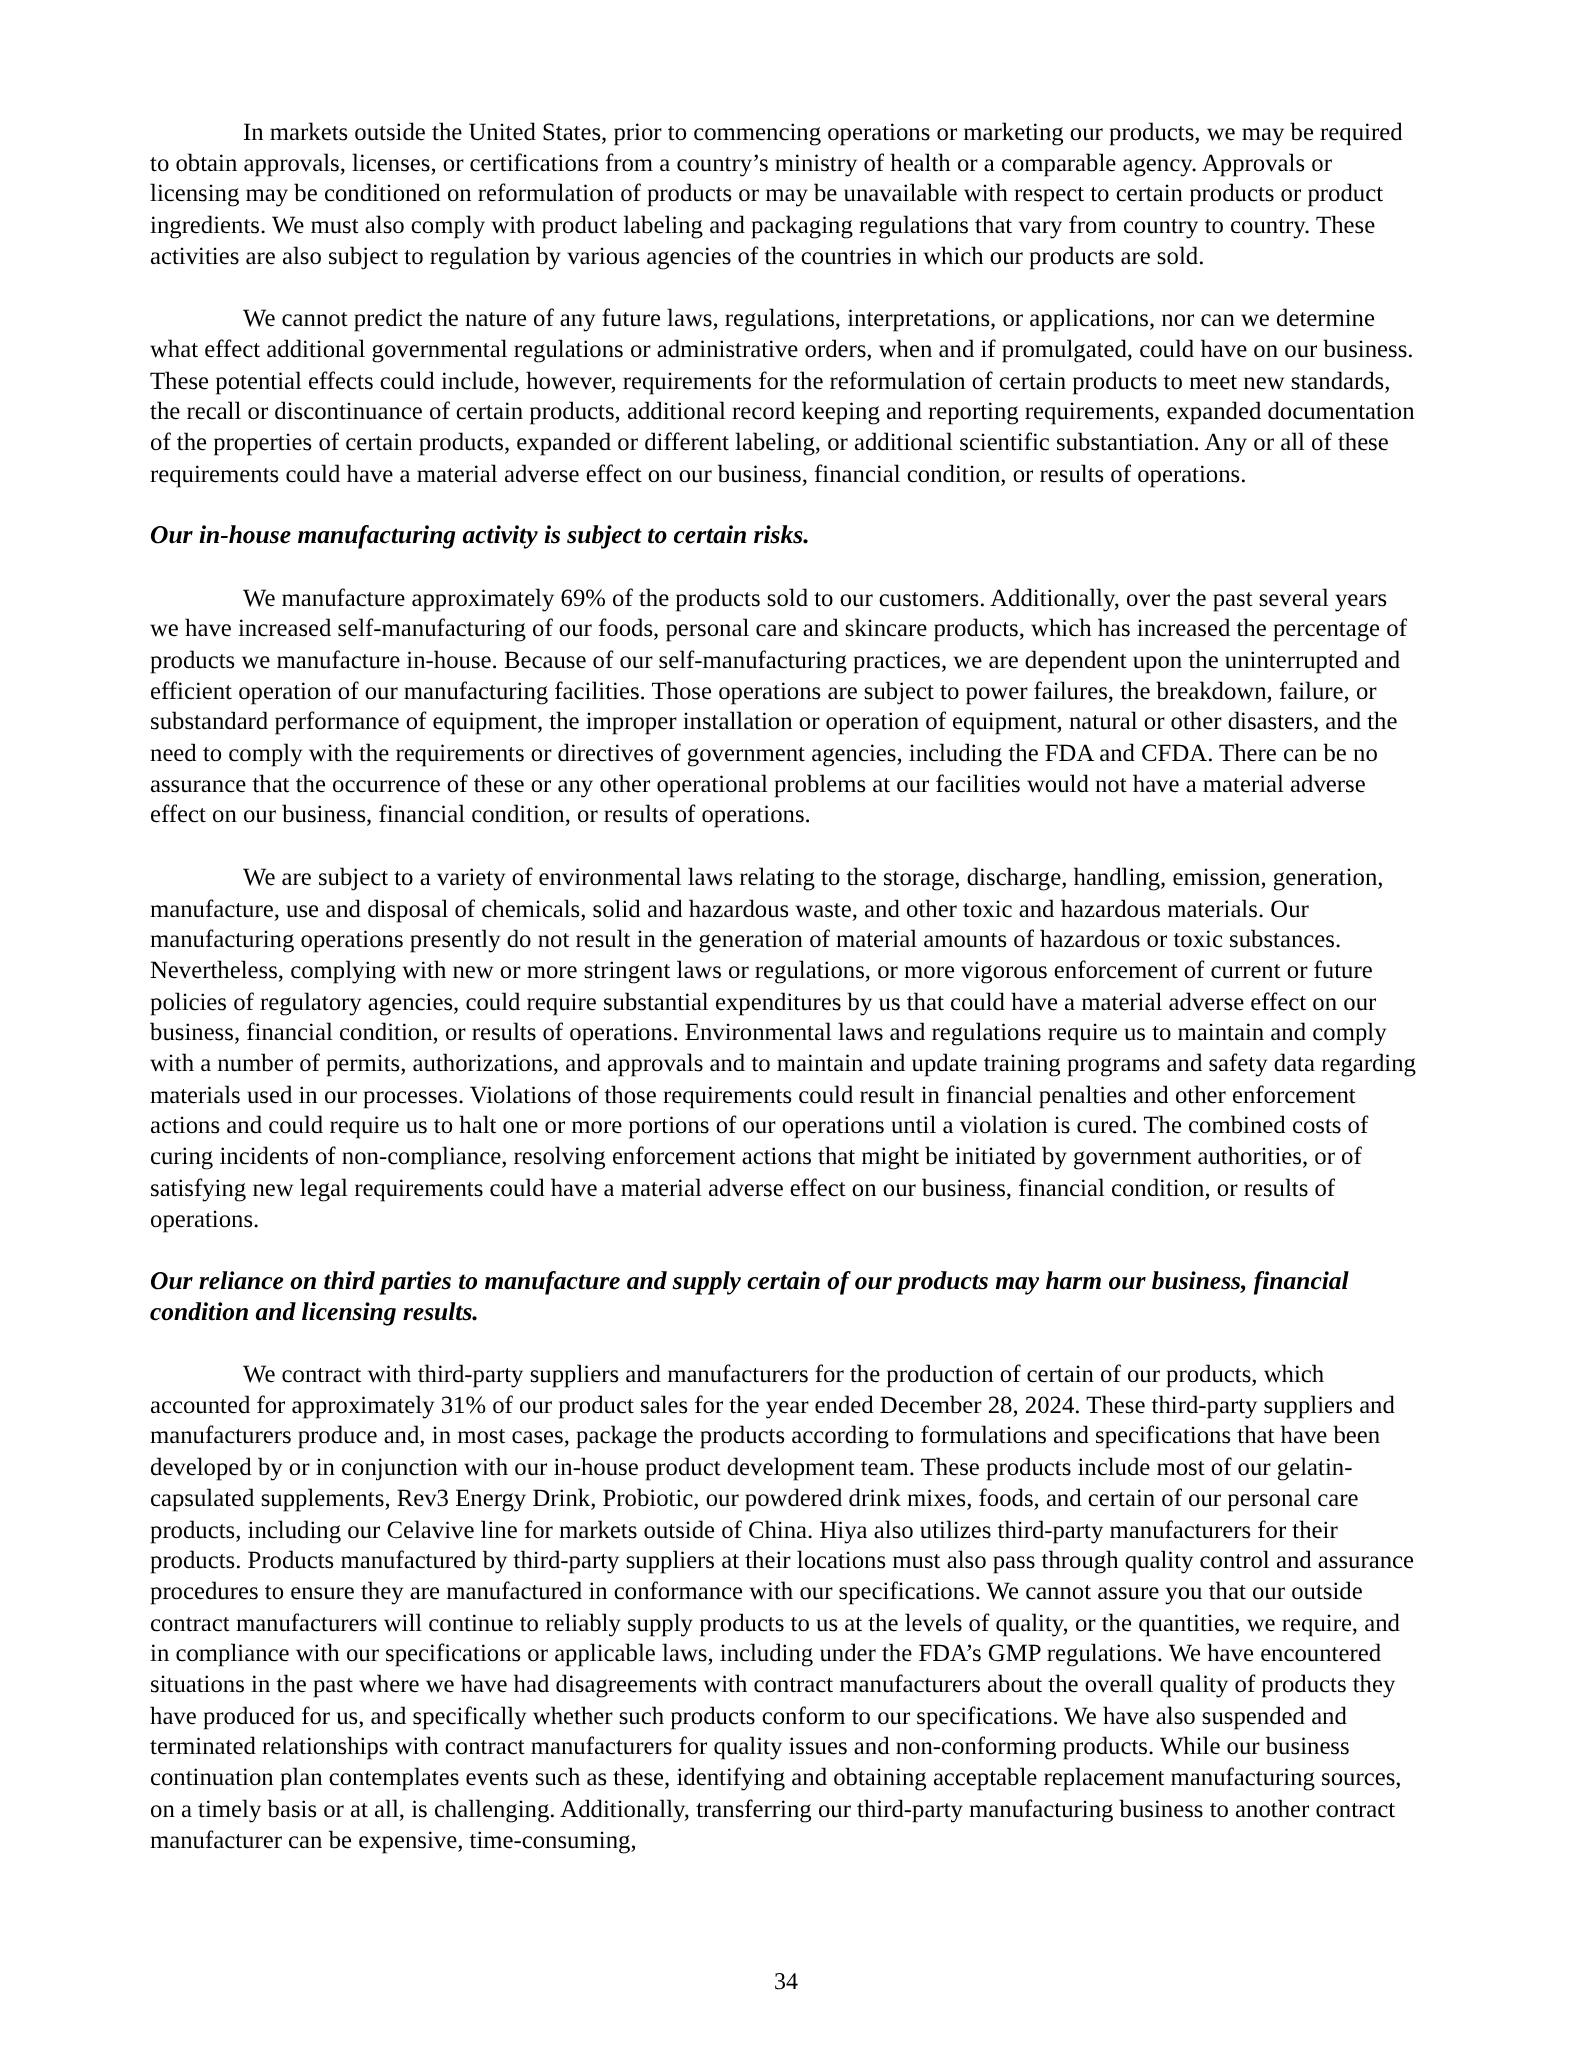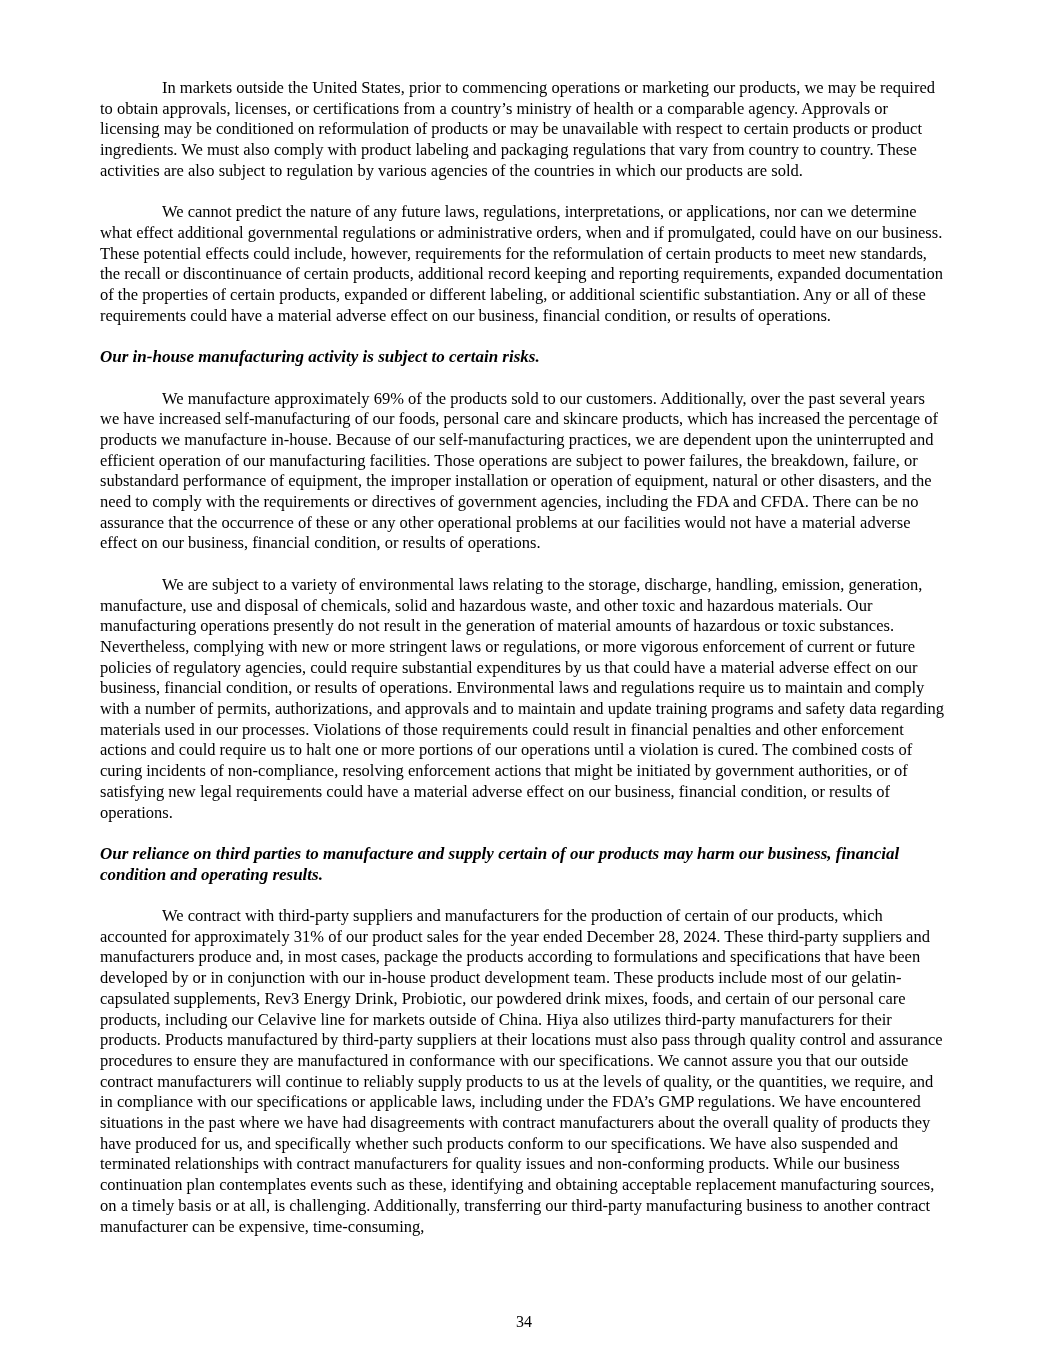--- a/index.html
+++ b/index.html
@@ -51,19 +51,19 @@
   <p class="para">In markets outside the United States, prior to commencing operations or marketing our products, we may be required to obtain approvals, licenses, or certifications from a country’s ministry of health or a comparable agency. Approvals or licensing may be conditioned on reformulation of products or may be unavailable with respect to certain products or product ingredients. We must also comply with product labeling and packaging regulations that vary from country to country. These activities are also subject to regulation by various agencies of the countries in which our products are sold.</p>
 
   <p class="para">We cannot predict the nature of any future laws, regulations, interpretations, or applications, nor can we determine what effect additional governmental regulations or administrative orders, when and if promulgated, could have on our business. These potential effects could include, however, requirements for the reformulation of certain products to meet new standards, the recall or discontinuance of certain products, additional record keeping and reporting requirements, expanded documentation of the properties of certain products, expanded or different labeling, or additional scientific substantiation. Any or all of these requirements could have a material adverse effect on our business, financial condition, or results of operations.</p>
 
   <h3 class="heading">Our in-house manufacturing activity is subject to certain risks.</h3>
 
   <p class="para">We manufacture approximately 69% of the products sold to our customers. Additionally, over the past several years we have increased self-manufacturing of our foods, personal care and skincare products, which has increased the percentage of products we manufacture in-house. Because of our self-manufacturing practices, we are dependent upon the uninterrupted and efficient operation of our manufacturing facilities. Those operations are subject to power failures, the breakdown, failure, or substandard performance of equipment, the improper installation or operation of equipment, natural or other disasters, and the need to comply with the requirements or directives of government agencies, including the FDA and CFDA. There can be no assurance that the occurrence of these or any other operational problems at our facilities would not have a material adverse effect on our business, financial condition, or results of operations.</p>
 
   <p class="para">We are subject to a variety of environmental laws relating to the storage, discharge, handling, emission, generation, manufacture, use and disposal of chemicals, solid and hazardous waste, and other toxic and hazardous materials. Our manufacturing operations presently do not result in the generation of material amounts of hazardous or toxic substances. Nevertheless, complying with new or more stringent laws or regulations, or more vigorous enforcement of current or future policies of regulatory agencies, could require substantial expenditures by us that could have a material adverse effect on our business, financial condition, or results of operations. Environmental laws and regulations require us to maintain and comply with a number of permits, authorizations, and approvals and to maintain and update training programs and safety data regarding materials used in our processes. Violations of those requirements could result in financial penalties and other enforcement actions and could require us to halt one or more portions of our operations until a violation is cured. The combined costs of curing incidents of non-compliance, resolving enforcement actions that might be initiated by government authorities, or of satisfying new legal requirements could have a material adverse effect on our business, financial condition, or results of operations.</p>
 
-  <h3 class="heading">Our reliance on third parties to manufacture and supply certain of our products may harm our business, financial condition and operating results.</h3>
+  <h3 class="heading">Our reliance on third parties to manufacture and supply certain of our products may harm our business, financial condition and licensing results.</h3>
 
   <p class="para">We contract with third-party suppliers and manufacturers for the production of certain of our products, which accounted for approximately 31% of our product sales for the year ended December 28, 2024. These third-party suppliers and manufacturers produce and, in most cases, package the products according to formulations and specifications that have been developed by or in conjunction with our in-house product development team. These products include most of our gelatin-capsulated supplements, Rev3 Energy Drink, Probiotic, our powdered drink mixes, foods, and certain of our personal care products, including our Celavive line for markets outside of China. Hiya also utilizes third-party manufacturers for their products. Products manufactured by third-party suppliers at their locations must also pass through quality control and assurance procedures to ensure they are manufactured in conformance with our specifications. We cannot assure you that our outside contract manufacturers will continue to reliably supply products to us at the levels of quality, or the quantities, we require, and in compliance with our specifications or applicable laws, including under the FDA’s GMP regulations. We have encountered situations in the past where we have had disagreements with contract manufacturers about the overall quality of products they have produced for us, and specifically whether such products conform to our specifications. We have also suspended and terminated relationships with contract manufacturers for quality issues and non-conforming products. While our business continuation plan contemplates events such as these, identifying and obtaining acceptable replacement manufacturing sources, on a timely basis or at all, is challenging. Additionally, transferring our third-party manufacturing business to another contract manufacturer can be expensive, time-consuming,</p>
 
   <div class="footer">34</div>
 
 </div>
 
 </body></html>

